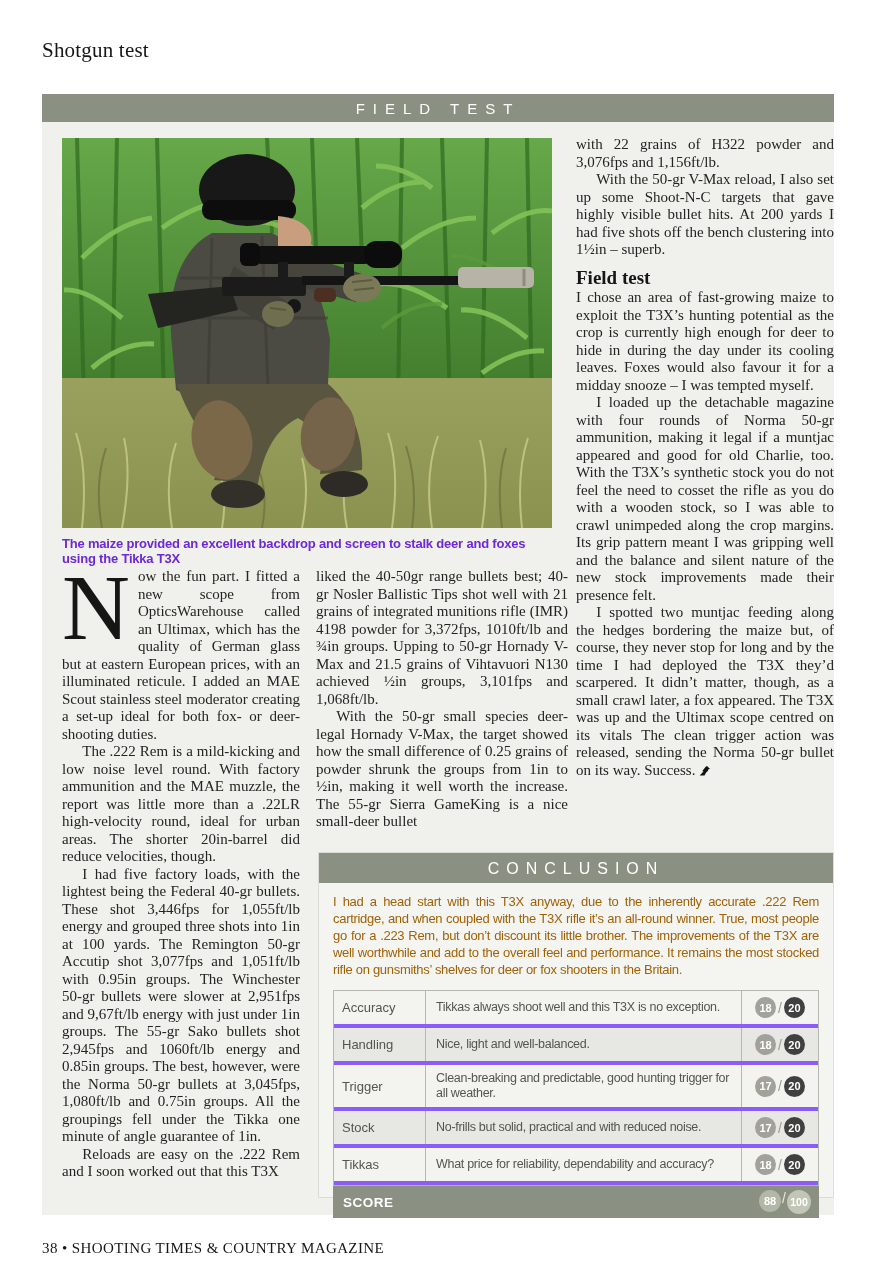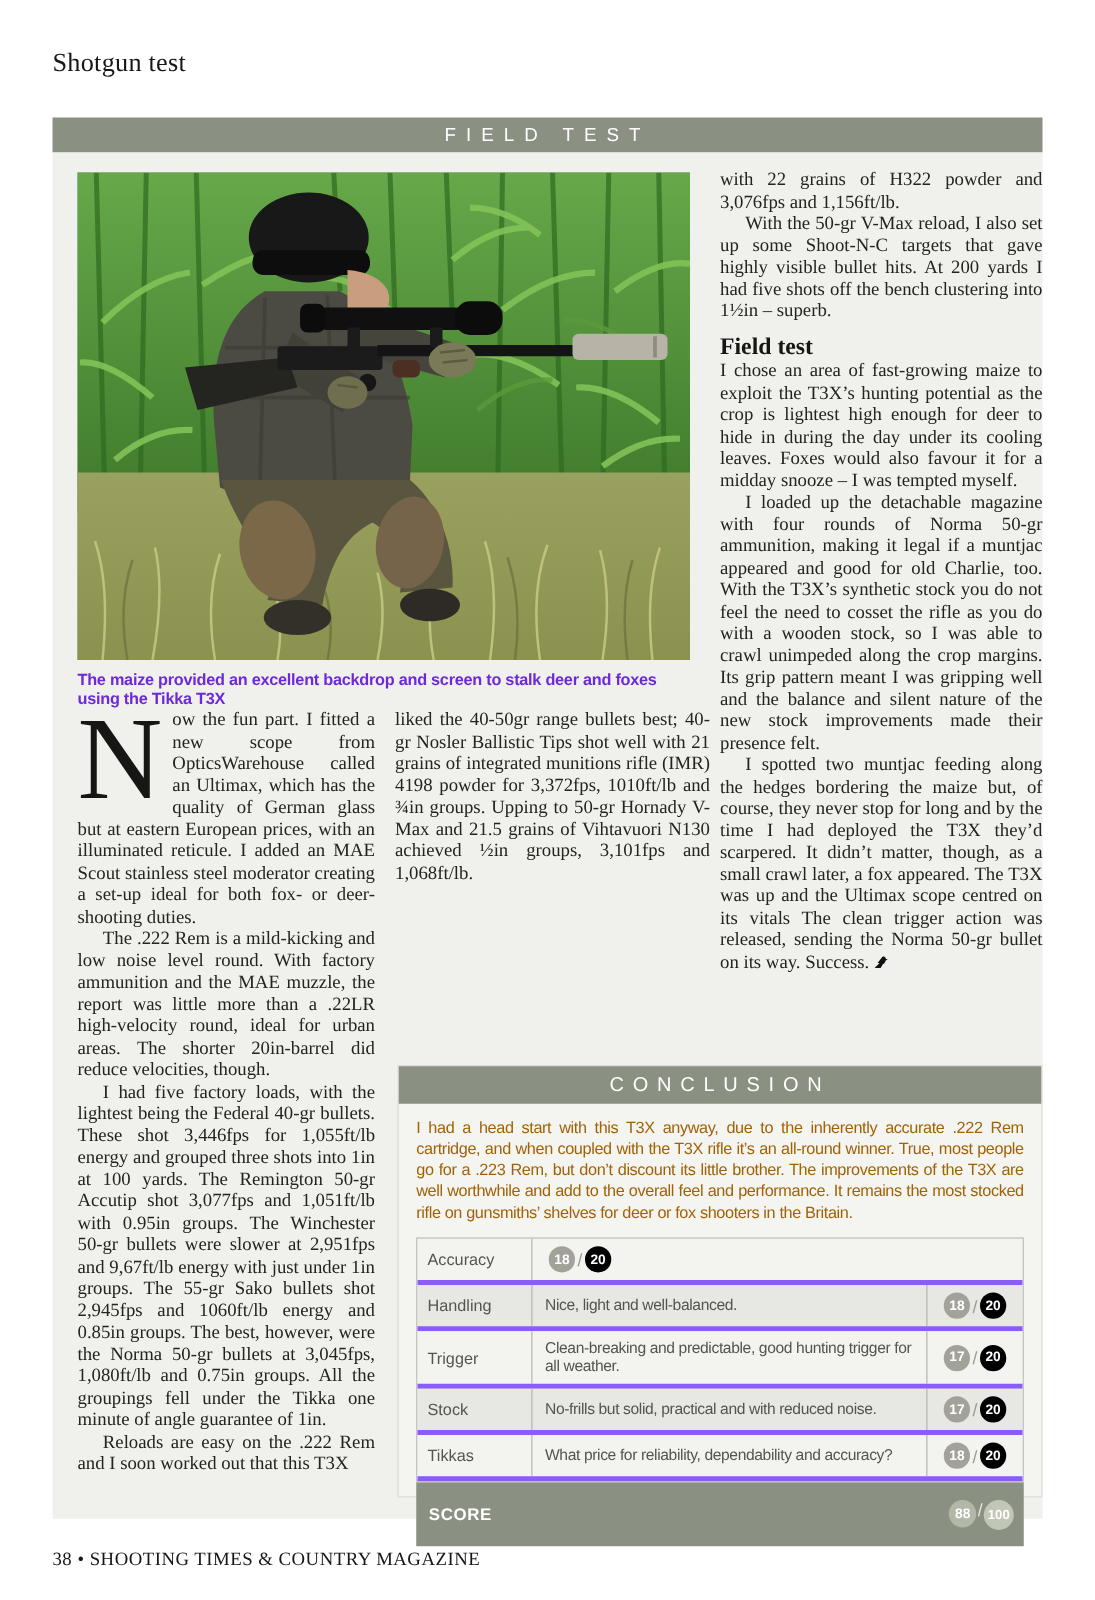--- a/index.html
+++ b/index.html
@@ -64,24 +64,24 @@
   .srow { display:flex; align-items:stretch; border-bottom:4px solid #8b5cf6;
     font-family:"Liberation Sans", sans-serif; color:#55554f; }
   .srow:nth-child(odd)  { background:#f3f3f0; }
   .srow:nth-child(even) { background:#e7e7e3; }
   .srow .lbl { width:92px; padding:9px 8px; font-size:13px; border-right:1px solid #b7b7b1; display:flex; align-items:center; }
   .srow .dsc { flex:1; padding:6px 10px; font-size:12.5px; letter-spacing:-0.3px; line-height:15px; border-right:1px solid #b7b7b1; display:flex; align-items:center; }
   .srow .pts { width:76px; display:flex; align-items:center; justify-content:center; gap:1px; }
   .circle { display:inline-flex; align-items:center; justify-content:center;
     width:21px; height:21px; border-radius:50%; font-size:11px; font-weight:700; color:#ffffff; }
   .c-dark  { background:#a2a29b; }
-  .c-light { background:#000000; }
+  .c-light { background:#404040; }
   .slash { color:#9a9a93; font-size:14px; margin:0 1px; }
   .score-row {
-    margin:0 14px; height:51px; background:#8a9182; display:flex;
+    margin:0 14px; height:32px; background:#8a9182; display:flex;
     align-items:center; justify-content:space-between; padding:0 8px 0 10px;
     font-family:"Liberation Sans", sans-serif;
     gap:32px;
   }
   .score-row .lbl { color:#ffffff; font-weight:700; font-size:13.5px; letter-spacing:0.5px; }
   .score-row .pts { display:flex; }
   .score-row .slash { color:#e6e8e0; }
   .c-total  { background:#b2b7a8; width:22px; height:22px; }
   .c-totalmax { background:#c2c6b7; width:24px; height:24px; font-size:10.5px; }
   .footer {
@@ -209,40 +209,42 @@
 
     <div class="bodycol col-left">
       <p><span class="dropcap">N</span><span>ow the fun part. I fitted a new scope from OpticsWarehouse called an Ultimax, which has the quality of German glass but at eastern European prices, with an illuminated reticule. I added an MAE Scout stainless steel moderator creating a set-up ideal for both fox- or deer-shooting duties.</span></p>
       <p class="ind">The .222 Rem is a mild-kicking and low noise level round. With factory ammunition and the MAE muzzle, the report was little more than a .22LR high-velocity round, ideal for urban areas. The shorter 20in-barrel did reduce velocities, though.</p>
       <p class="ind">I had five factory loads, with the lightest being the Federal 40-gr bullets. These shot 3,446fps for 1,055ft/lb energy and grouped three shots into 1in at 100 yards. The Remington 50-gr Accutip shot 3,077fps and 1,051ft/lb with 0.95in groups. The Winchester 50-gr bullets were slower at 2,951fps and 9,67ft/lb energy with just under 1in groups. The 55-gr Sako bullets shot 2,945fps and 1060ft/lb energy and 0.85in groups. The best, however, were the Norma 50-gr bullets at 3,045fps, 1,080ft/lb and 0.75in groups. All the groupings fell under the Tikka one minute of angle guarantee of 1in.</p>
       <p class="ind">Reloads are easy on the .222 Rem and I soon worked out that this T3X</p>
     </div>
 
     <div class="bodycol col-mid">
       <p>liked the 40-50gr range bullets best; 40-gr Nosler Ballistic Tips shot well with 21 grains of integrated munitions rifle (IMR) 4198 powder for 3,372fps, 1010ft/lb and ¾in groups. Upping to 50-gr Hornady V-Max and 21.5 grains of Vihtavuori N130 achieved ½in groups, 3,101fps and 1,068ft/lb.</p>
+      <p class="ind">With the 50-gr small species deer-legal Hornady V-Max, the target showed how the small difference of 0.25 grains of powder shrunk the groups from 1in to ½in, making it well worth the increase. The 55-gr Sierra GameKing is a nice small-deer bullet</p>
     </div>
 
     <div class="bodycol col-right">
       <p>with 22 grains of H322 powder and 3,076fps and 1,156ft/lb.</p>
       <p class="ind">With the 50-gr V-Max reload, I also set up some Shoot-N-C targets that gave highly visible bullet hits. At 200 yards I had five shots off the bench clustering into 1½in – superb.</p>
       <p class="subhead">Field test</p>
-      <p>I chose an area of fast-growing maize to exploit the T3X’s hunting potential as the crop is lightest high enough for deer to hide in during the day under its cooling leaves. Foxes would also favour it for a midday snooze – I was tempted myself.</p>
+      <p>I chose an area of fast-growing maize to exploit the T3X’s hunting potential as the crop is currently high enough for deer to hide in during the day under its cooling leaves. Foxes would also favour it for a midday snooze – I was tempted myself.</p>
       <p class="ind">I loaded up the detachable magazine with four rounds of Norma 50-gr ammunition, making it legal if a muntjac appeared and good for old Charlie, too. With the T3X’s synthetic stock you do not feel the need to cosset the rifle as you do with a wooden stock, so I was able to crawl unimpeded along the crop margins. Its grip pattern meant I was gripping well and the balance and silent nature of the new stock improvements made their presence felt.</p>
       <p class="ind"><span>I spotted two muntjac feeding along the hedges bordering the maize but, of course, they never stop for long and by the time I had deployed the T3X they’d scarpered. It didn’t matter, though, as a small crawl later, a fox appeared. The T3X was up and the Ultimax scope centred on its vitals The clean trigger action was released, sending the Norma 50-gr bullet on its way. Success.</span><svg class="bird" viewBox="0 0 16 16">
             <path d="M2,14 L7,9 L5,9 L9,4 Q10,2 12,3 Q13,3.5 13,5 L15,5.6 L13,6.6 Q12.6,9 10,10.5 L8,14 Z" fill="#111"></path>
           </svg></p>
     </div>
 
     <div class="conclusion">
       <div class="conclusion-banner">CONCLUSION</div>
       <div class="conclusion-body">I had a head start with this T3X anyway, due to the inherently accurate .222 Rem cartridge, and when coupled with the T3X rifle it’s an all-round winner. True, most people go for a .223 Rem, but don’t discount its little brother. The improvements of the T3X are well worthwhile and add to the overall feel and performance. It remains the most stocked rifle on gunsmiths’ shelves for deer or fox shooters in the Britain.</div>
 
       <div class="score-table">
         <div class="srow">
           <div class="lbl">Accuracy</div>
+          <div class="dsc">Tikkas always shoot well and this T3X is no exception.</div>
           <div class="pts">
               <span class="circle c-dark">18</span>
               <span class="slash">/</span>
               <span class="circle c-light">20</span>
             </div>
         </div>
         <div class="srow">
           <div class="lbl">Handling</div>
           <div class="dsc">Nice, light and well-balanced.</div>
           <div class="pts">

